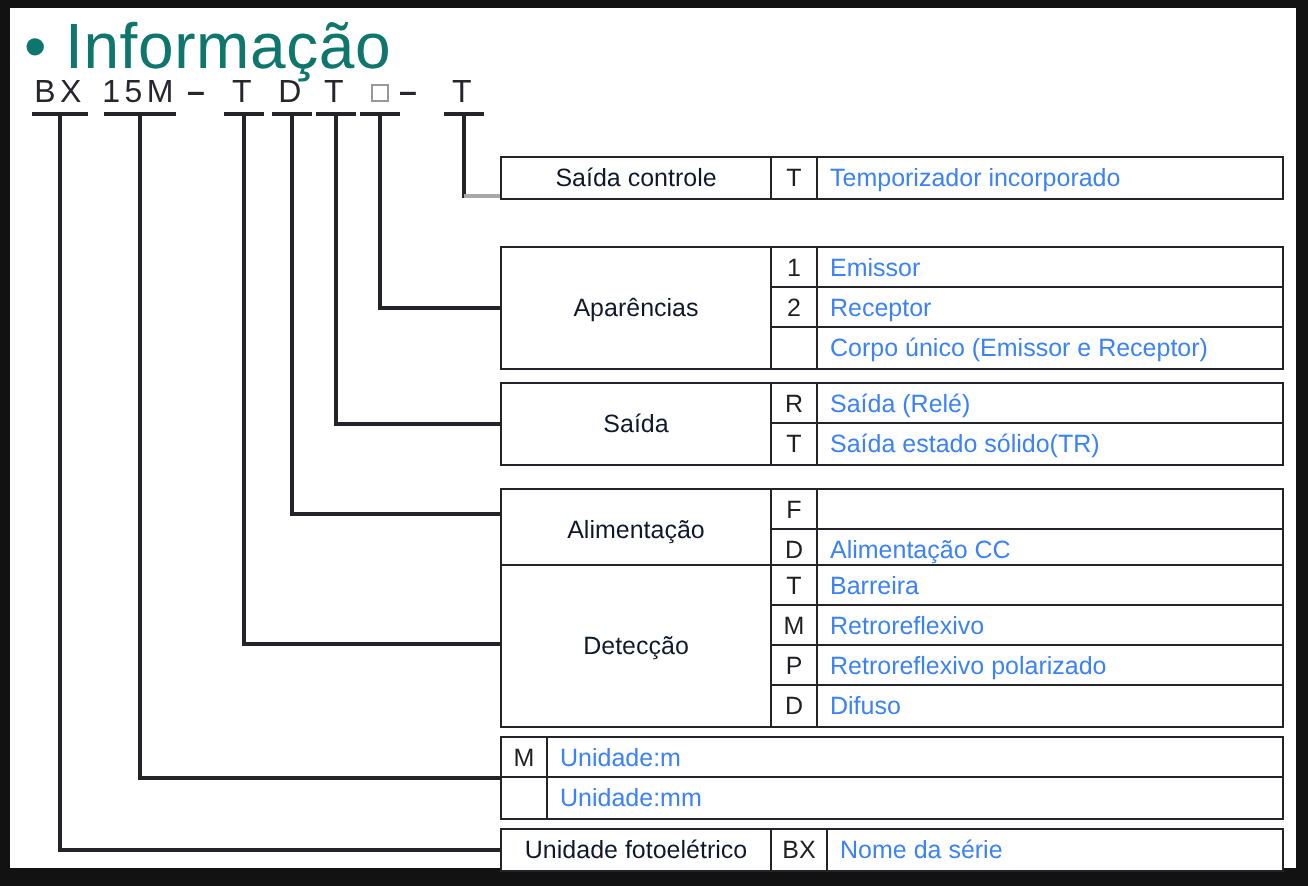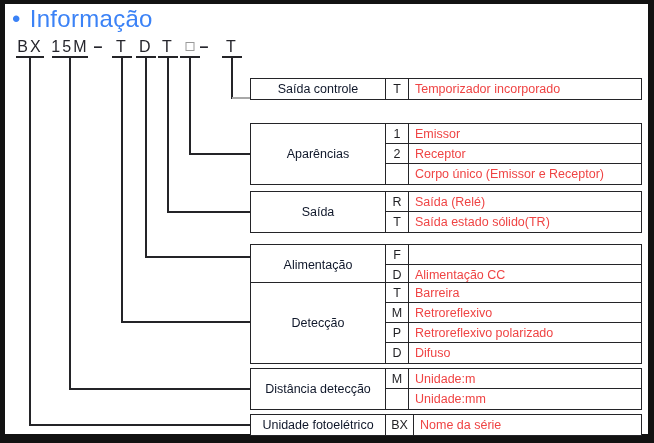--- a/index.html
+++ b/index.html
@@ -7,21 +7,21 @@
     width:654px;height:443px;position:relative;overflow:hidden;
     background:#121212;
     font-family:"Liberation Sans","DejaVu Sans",sans-serif;
   }
   .canvas{
     position:absolute;left:5px;top:4px;right:6px;bottom:9px;
     background:#ffffff;
   }
   .title{
     position:absolute;left:7px;top:1px;
-    font-size:24px;color:#3b82f6;white-space:nowrap;letter-spacing:.3px;
+    font-size:32px;color:#0f766e;white-space:nowrap;letter-spacing:.3px;
   }
   .title .bullet{margin-right:9px;}
   
   .seg{
     position:absolute;top:34px;transform:translateX(-50%);
     font-size:16px;font-weight:500;color:#26262d;
     letter-spacing:2.2px;white-space:nowrap;line-height:17px;
   }
   .seg.dash{font-weight:700;letter-spacing:0;}
   .ph-box{
@@ -46,21 +46,21 @@
   .rows{flex:1;display:flex;flex-direction:column;min-width:0;}
   .trow{display:flex;height:20px;box-sizing:border-box;border-bottom:1.7px solid #242428;}
   .trow:last-child{border-bottom:none;}
   .codec{
     flex:0 0 23px;border-right:1.7px solid #242428;box-sizing:border-box;
     display:flex;align-items:center;justify-content:center;
     font-size:12.5px;color:#1f1f23;
   }
   .descc{
     flex:1;display:flex;align-items:center;padding-left:6px;
-    font-size:12.5px;color:#ef4444;white-space:nowrap;overflow:hidden;
+    font-size:12.5px;color:#3b82f6;white-space:nowrap;overflow:hidden;
   }
 </style>
 </head>
 <body>
 
 <div class="canvas">
   <div class="title">
     <span class="bullet">•</span><span>Informação</span>
   </div>
   <div id="code-row">
@@ -164,21 +164,20 @@
             <div class="codec">P</div>
             <div class="descc">Retroreflexivo polarizado</div>
           </div>
           <div class="trow">
             <div class="codec">D</div>
             <div class="descc">Difuso</div>
           </div>
         </div>
       </div>
       <div class="tbl" style="top: 364px;">
-        <div class="lbl">Distância detecção</div>
         <div class="rows">
           <div class="trow">
             <div class="codec">M</div>
             <div class="descc">Unidade:m</div>
           </div>
           <div class="trow">
             <div class="codec"></div>
             <div class="descc">Unidade:mm</div>
           </div>
         </div>

